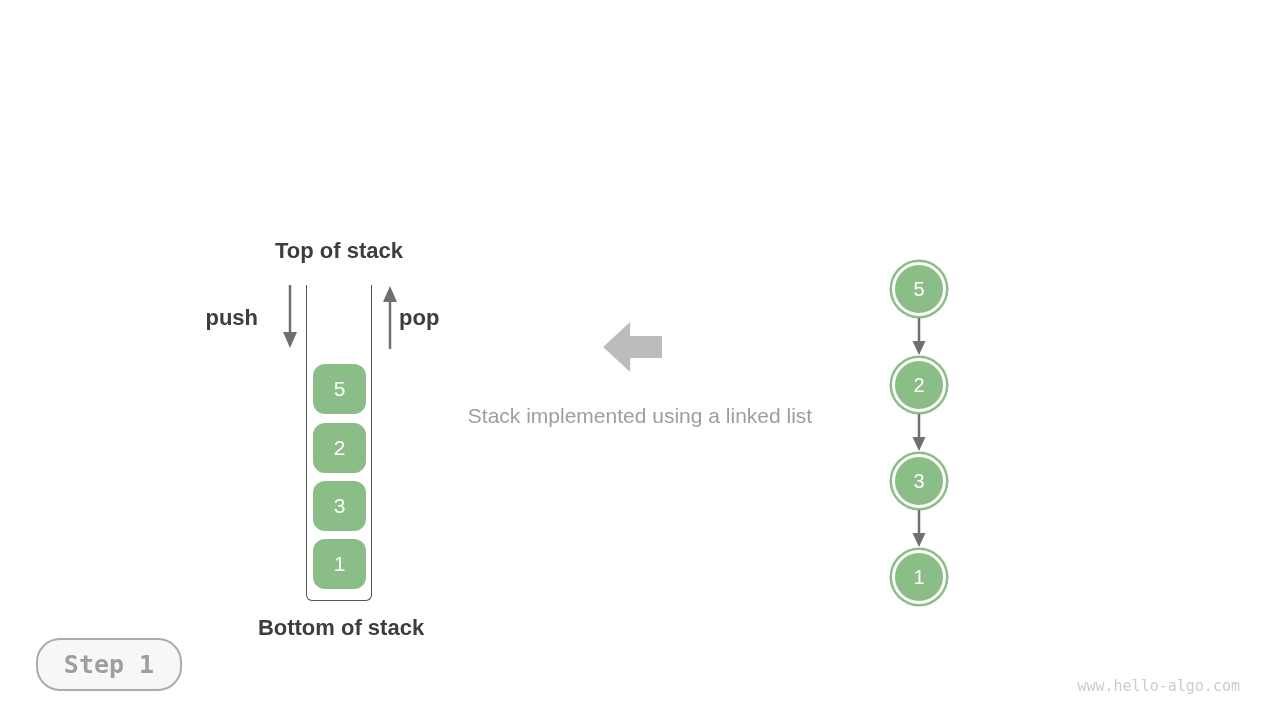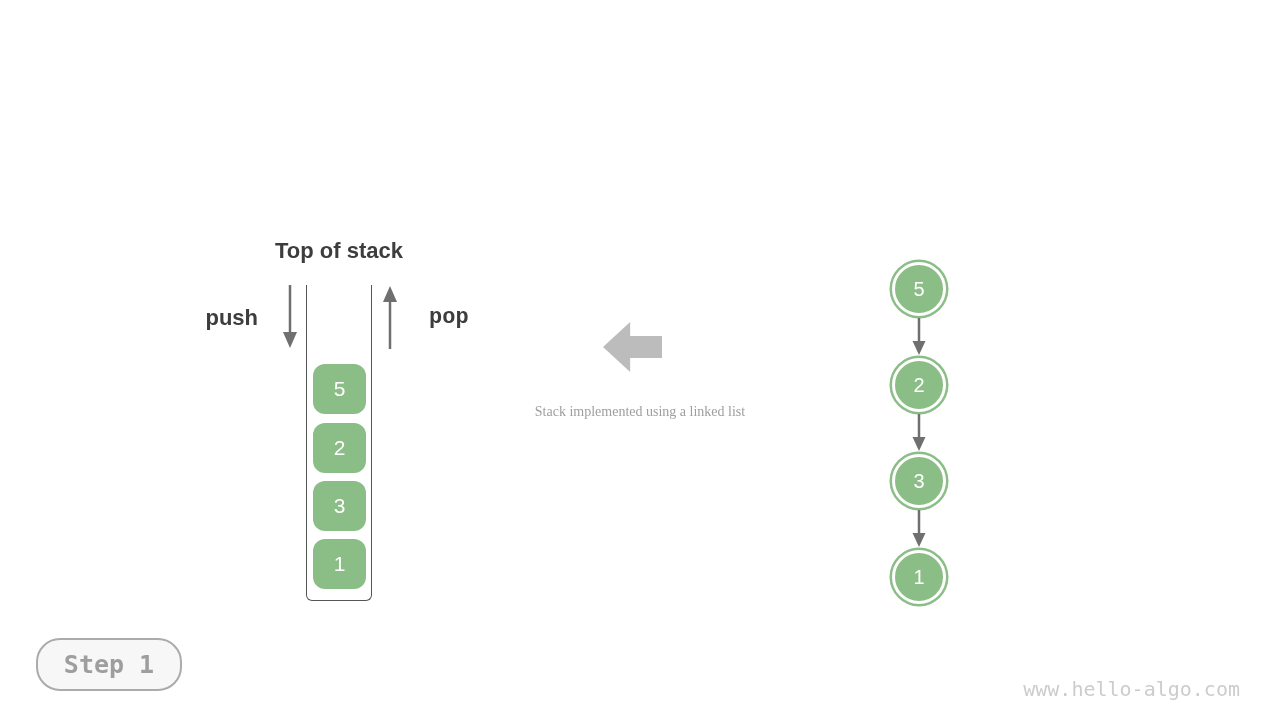--- a/index.html
+++ b/index.html
@@ -59,25 +59,24 @@
   #block-arrow {
     left: 603px; top: 322px;
     width: 59px; height: 50px;
     background: #bcbcbc;
     -webkit-clip-path: polygon(0 50%, 46% 0, 46% 28%, 100% 28%, 100% 72%, 46% 72%, 46% 100%);
     clip-path: polygon(0 50%, 46% 0, 46% 28%, 100% 28%, 100% 72%, 46% 72%, 46% 100%);
   }
 
   #caption {
     left: 340px; top: 404px; width: 600px;
-    font-size: 14px;
+    font-size: 21px;
     color: #9e9e9e;
     text-align: center;
     white-space: nowrap;
-    font-family: Liberation Serif, serif;
   }
 
   #step-badge {
     left: 36px; top: 638px;
     width: 146px; height: 53px;
     background: #f7f7f7;
     border: 2px solid #ababab;
     border-radius: 24px;
     box-sizing: border-box;
     display: flex; align-items: center; justify-content: center;
@@ -86,21 +85,21 @@
     font-family: "DejaVu Sans Mono", monospace;
     font-weight: bold;
     font-size: 25px;
     color: #9e9e9e;
     white-space: nowrap;
   }
 
   #watermark {
     right: 40px; top: 677px;
     font-family: "DejaVu Sans Mono", monospace;
-    font-size: 20px;
+    font-size: 15px;
     color: #cccccc;
     white-space: nowrap;
   }
 </style>
 </head>
 <body>
 
 <div id="stage">
 
   <div class="abs lbl center-text" style="left:239px; top:238px; width:200px;">Top of stack</div>
@@ -108,29 +107,30 @@
   <svg class="abs" style="left:281px; top:285px;" width="18" height="64" viewBox="0 0 18 64">
     <line x1="9" y1="0" x2="9" y2="49" stroke="#6f6f6f" stroke-width="2.5"></line>
     <polygon points="2,47 16,47 9,63" fill="#6f6f6f"></polygon>
   </svg>
   <div class="abs lbl right-text" style="left:158px; top:305px; width:100px;">push</div>
 
   <svg class="abs" style="left:381px; top:285px;" width="18" height="64" viewBox="0 0 18 64">
     <line x1="9" y1="15" x2="9" y2="64" stroke="#6f6f6f" stroke-width="2.5"></line>
     <polygon points="2,17 16,17 9,1" fill="#6f6f6f"></polygon>
   </svg>
-  <div class="abs lbl" style="left:429px; top:305px;font-family:Liberation Mono, monospace;">pop</div>
+  <div class="abs lbl" style="left:399px; top:305px;">pop</div>
 
   <div class="abs" id="stack-container"></div>
 
   <div class="abs stack-item" style="top:364px;">5</div>
   <div class="abs stack-item" style="top:423px;">2</div>
   <div class="abs stack-item" style="top:481px;">3</div>
   <div class="abs stack-item" style="top:539px;">1</div>
 
+  <div class="abs lbl center-text" style="left:241px; top:615px; width:200px;">Bottom of stack</div>
 
   <div class="abs" id="block-arrow"></div>
   <div class="abs" id="caption">Stack implemented using a linked list</div>
 
 
   <div class="abs ll-node" style="left:892px; top:262px;">5</div>
   <div class="abs ll-node" style="left:892px; top:358px;">2</div>
   <div class="abs ll-node" style="left:892px; top:454px;">3</div>
   <div class="abs ll-node" style="left:892px; top:550px;">1</div>
 

